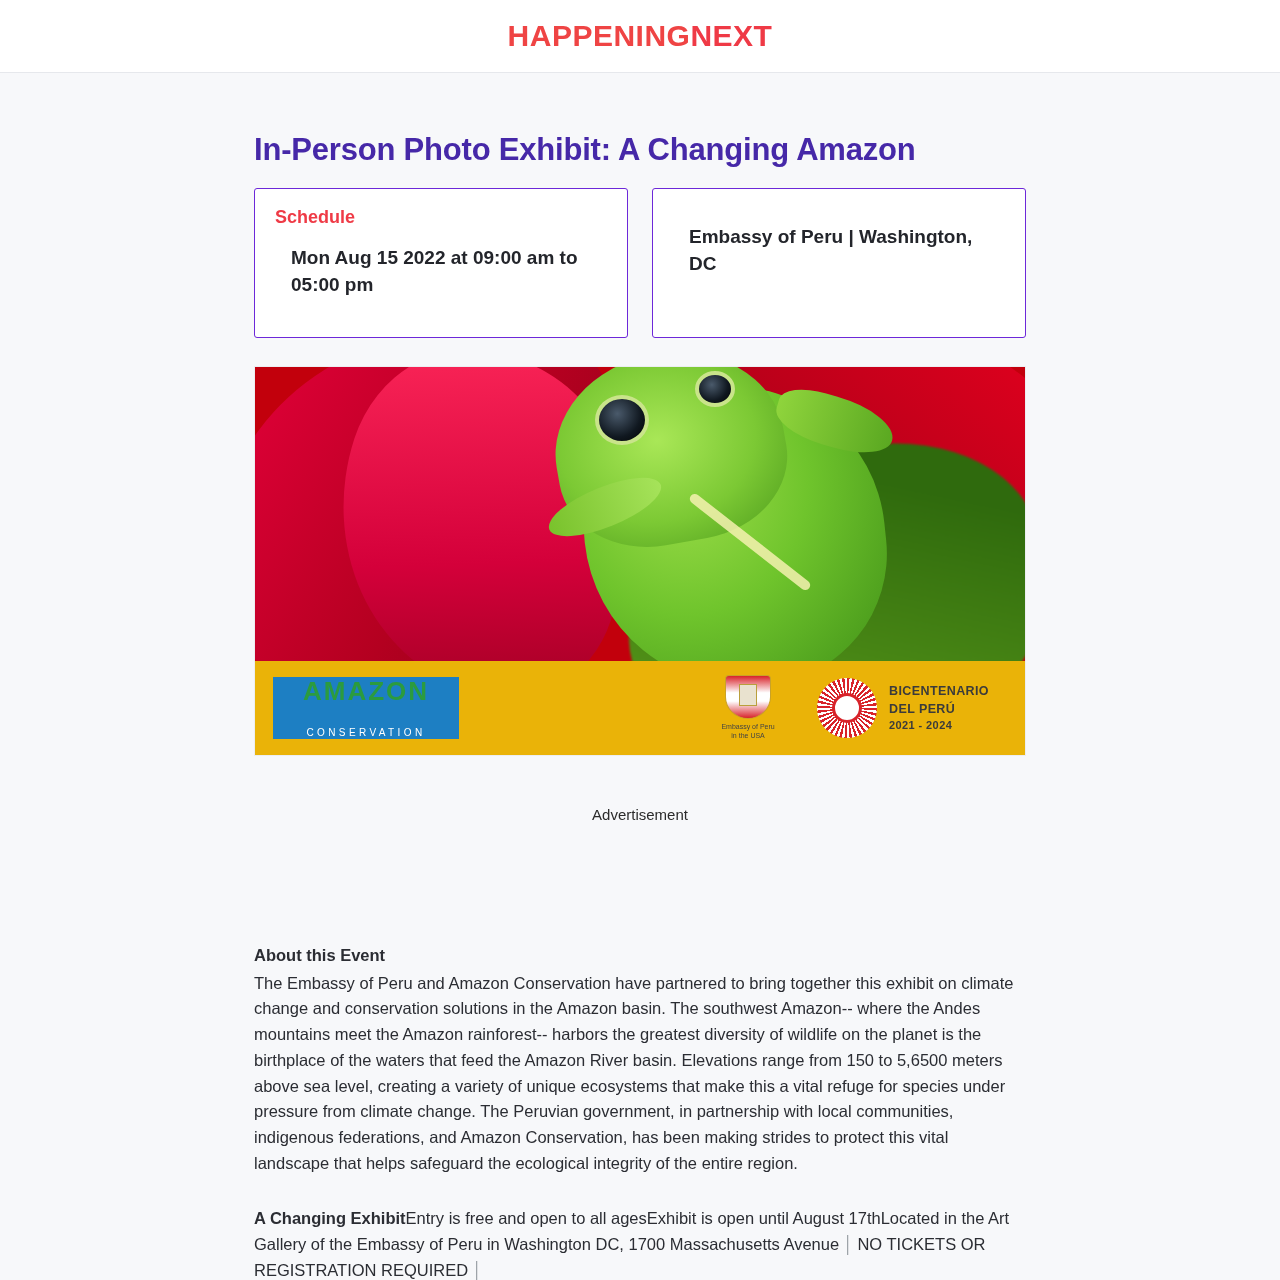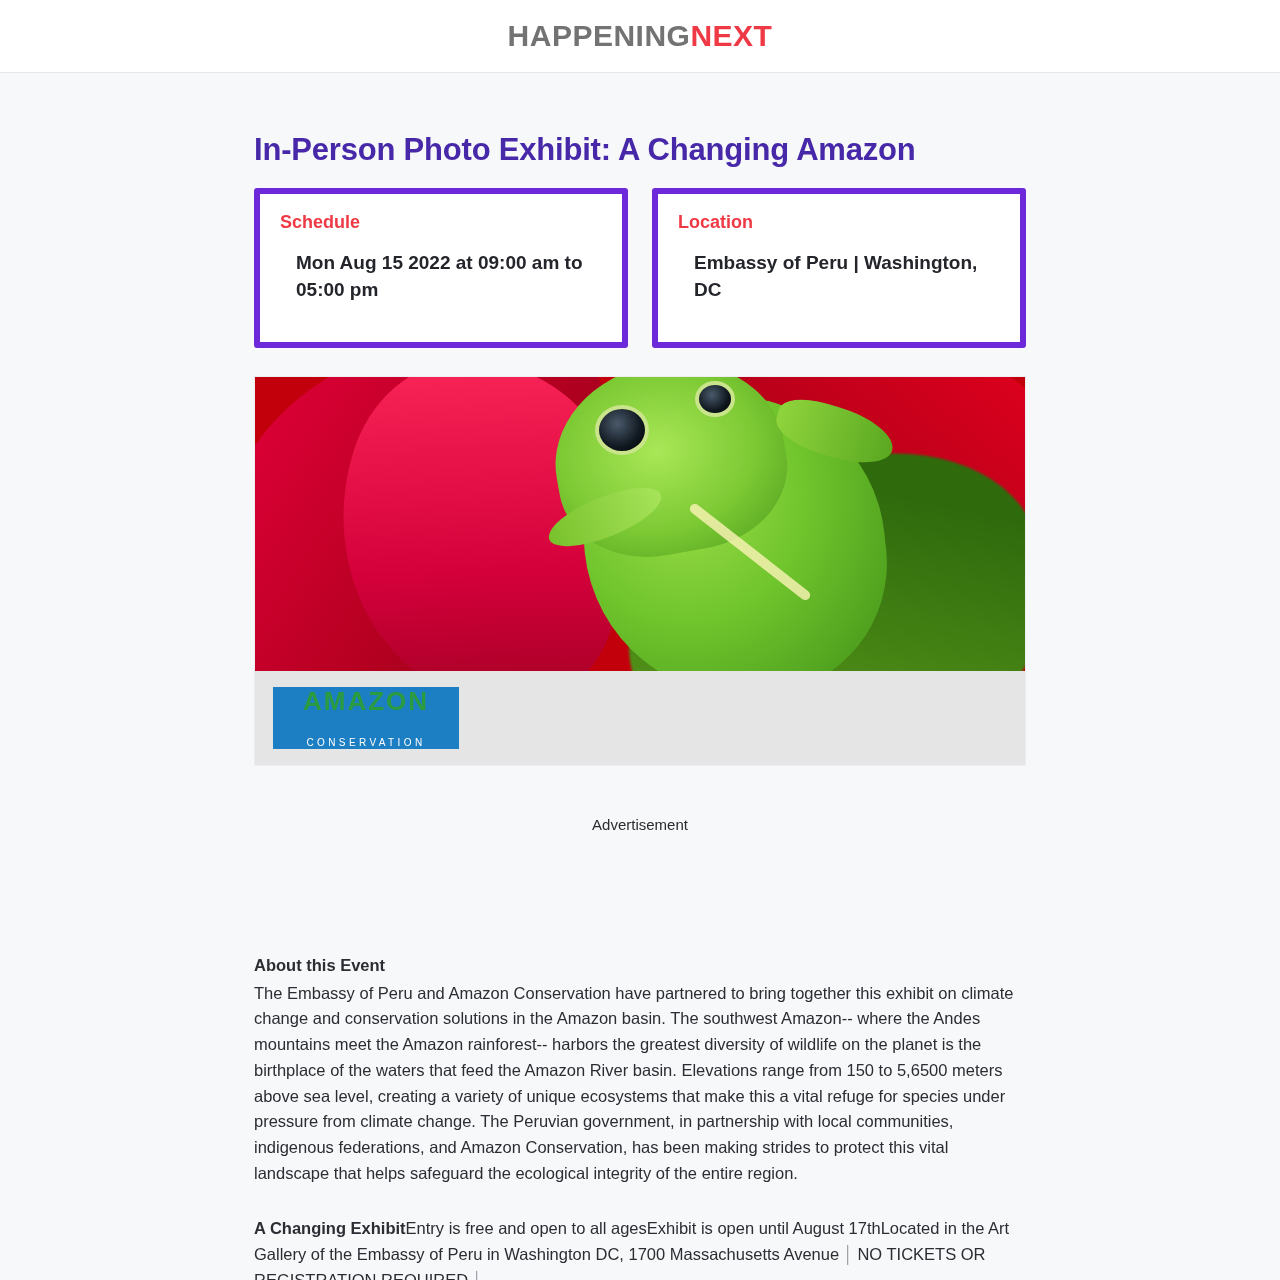--- a/index.html
+++ b/index.html
@@ -19,21 +19,21 @@
     display: flex;
     align-items: center;
     justify-content: center;
     border-bottom: 1px solid #e6e8ec;
   }
   .logo {
     font-size: 30px;
     font-weight: bold;
     letter-spacing: 0.5px;
   }
-  .logo .happening { color: #737373; }
+  .logo .happening { color: #ef4444; }
   .logo .next { color: #ef3a46; }
 
   
   .page {
     width: 1280px;
     padding: 0;
   }
   .content {
     width: 772px;
     margin: 0 auto;
@@ -50,21 +50,21 @@
   }
 
   
   .info-row {
     display: flex;
     gap: 24px;
     margin-bottom: 28px;
   }
   .info-card {
     background: #ffffff;
-    border: 6px solid #6d28d9;
+    border: 1px solid #6d28d9;
     border-radius: 3px;
     padding: 18px 20px 22px 20px;
     flex: 1 1 0;
     min-height: 100px;
   }
   .info-card .card-title {
     color: #ef3a46;
     font-size: 18px;
     font-weight: bold;
     margin: 0 0 12px 0;
@@ -165,21 +165,21 @@
     left: 290px; top: 120px;
     width: 120px; height: 40px;
     background: linear-gradient(90deg, #79c22c, #a6e35a);
     border-radius: 50%;
     transform: rotate(-22deg);
   }
 
   
   .sponsor-strip {
     height: 94px;
-    background: #e5e5e5;
+    background: #eab308;
     display: flex;
     align-items: center;
     padding: 0 18px;
     position: relative;
   }
   .amazon-logo {
     width: 186px;
     height: 62px;
     background: #1d7fc3;
     display: flex;
@@ -301,21 +301,20 @@
   <div class="content">
 
     <h1 class="event-title">In-Person Photo Exhibit: A Changing Amazon</h1>
 
     <div class="info-row">
       <div class="info-card">
         <p class="card-title">Schedule</p>
         <p class="card-text">Mon Aug 15 2022 at 09:00 am to 05:00 pm</p>
       </div>
       <div class="info-card">
-        <p class="card-title">Location</p>
         <p class="card-text">Embassy of Peru | Washington, DC</p>
       </div>
     </div>
 
     <div class="hero-wrap">
       <div class="hero-photo">
         <div class="leaf-a"></div>
         <div class="leaf-b"></div>
         <div class="leaf-c"></div>
         <div class="leaf-d"></div>
@@ -326,20 +325,35 @@
         <div class="frog-stripe"></div>
         <div class="frog-eye left"></div>
         <div class="frog-eye right"></div>
       </div>
 
       <div class="sponsor-strip">
         <div class="amazon-logo">
           <span class="amz-top">AMAZON</span>
           <span class="amz-bot">CONSERVATION</span>
         </div>
+        <div class="right-sponsors">
+          <div class="peru-seal">
+            <div class="seal-mark"></div>
+            <div>Embassy of Peru</div>
+            <div>in the USA</div>
+          </div>
+          <div class="bicentenario">
+            <div class="bicen-burst"></div>
+            <div class="bicen-text">
+              <div>BICENTENARIO</div>
+              <div>DEL PERÚ</div>
+              <div class="yrs">2021 - 2024</div>
+            </div>
+          </div>
+        </div>
       </div>
     </div>
 
     <div class="ad-block">
       <div class="ad-label">Advertisement</div>
     </div>
 
     <div class="description">
       <p class="about">About this Event</p>
       <p class="body-para">The Embassy of Peru and Amazon Conservation have partnered to bring together this exhibit on climate change and conservation solutions in the Amazon basin. The southwest Amazon-- where the Andes mountains meet the Amazon rainforest-- harbors the greatest diversity of wildlife on the planet is the birthplace of the waters that feed the Amazon River basin. Elevations range from 150 to 5,6500 meters above sea level, creating a variety of unique ecosystems that make this a vital refuge for species under pressure from climate change. The Peruvian government, in partnership with local communities, indigenous federations, and Amazon Conservation, has been making strides to protect this vital landscape that helps safeguard the ecological integrity of the entire region.</p>

